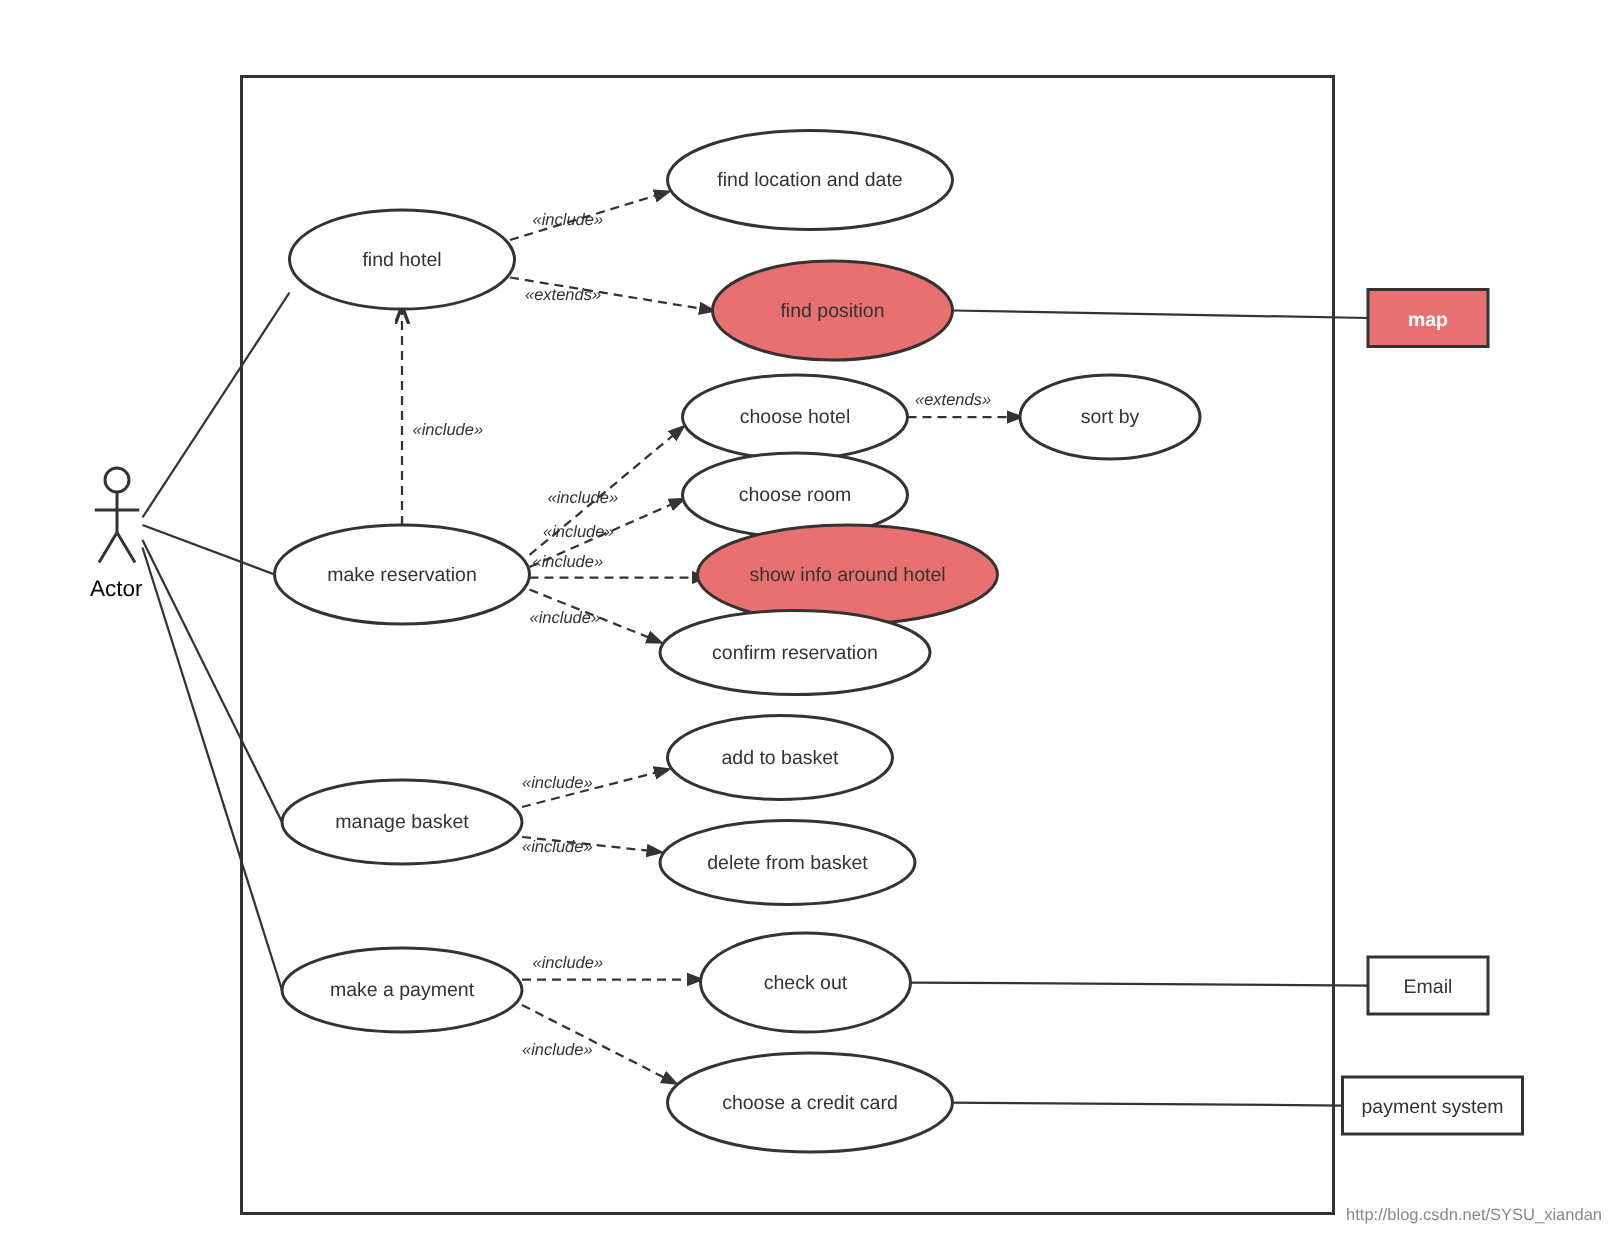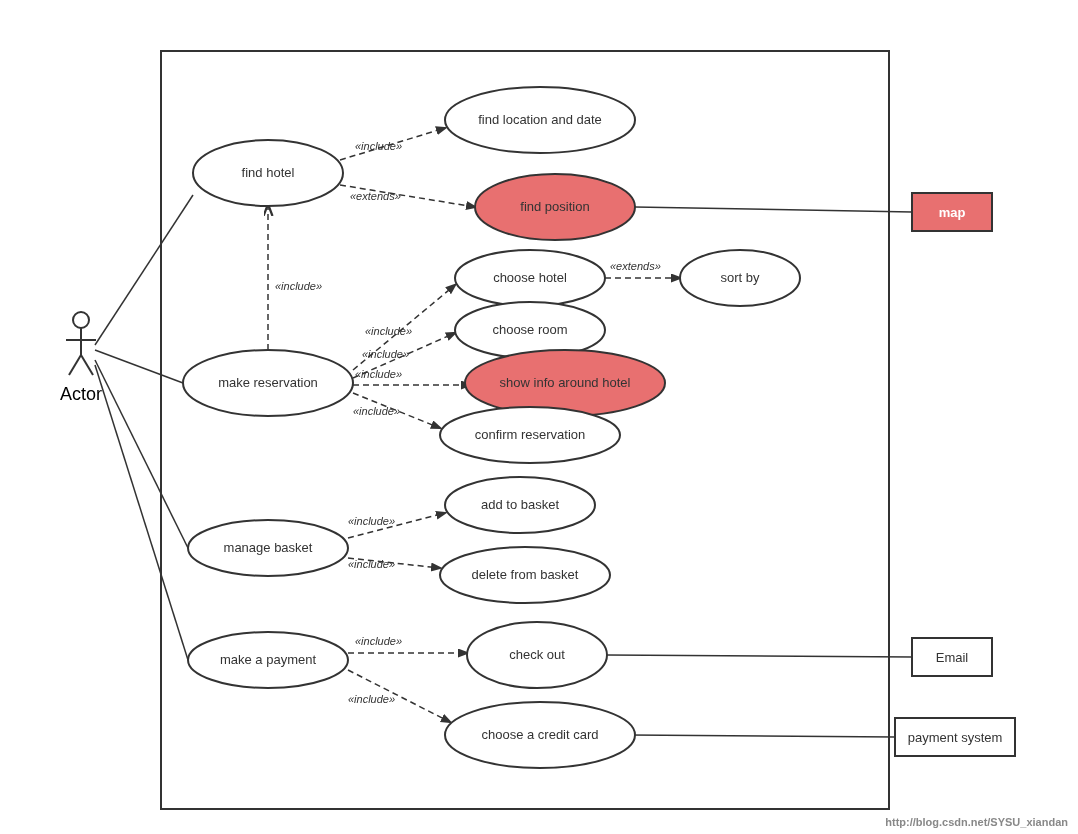--- a/index.html
+++ b/index.html
@@ -40,30 +40,29 @@
       display: flex;
       flex-direction: column;
       align-items: center;
     }
     .actor-figure {
       width: 30px;
       height: 70px;
     }
     .actor-label {
       margin-top: 4px;
-      font-size: 18px;
+      font-size: 15px;
       text-align: center;
     }
     .watermark {
       position: absolute;
-      bottom: 6px;
+      bottom: 18px;
       right: 10px;
       font-size: 11px;
       color: #888;
-      font-weight: bold;
     }
   </style>
 </head>
 <body>
 
 <div class="outer">
   <div class="diagram-border"></div>
 
   <div class="actor">
     <svg class="actor-figure" viewBox="0 0 30 70">

